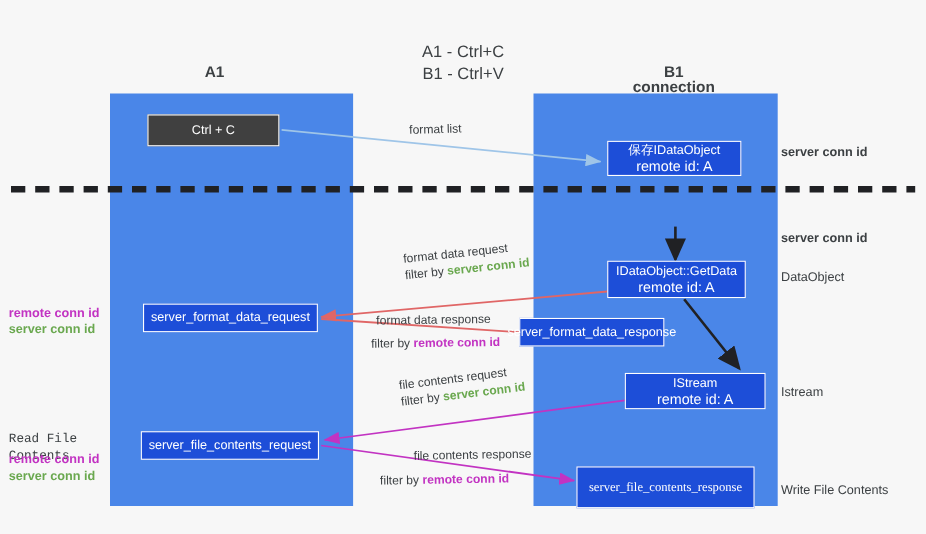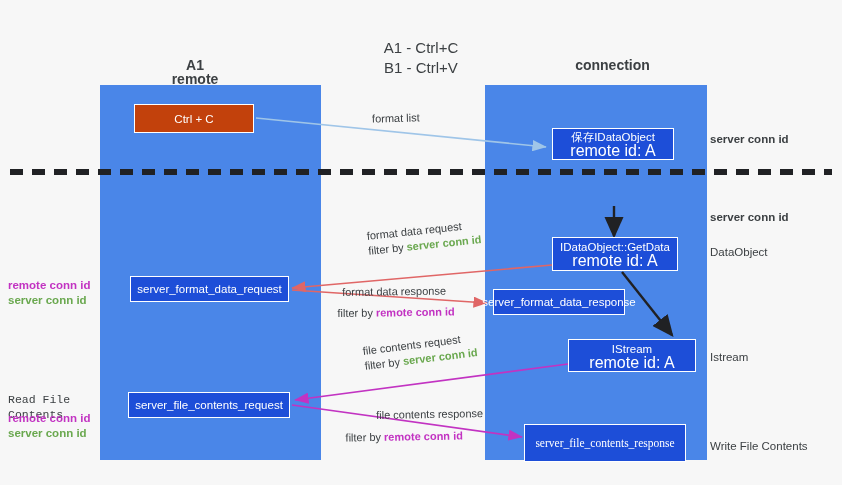--- a/index.html
+++ b/index.html
@@ -27,23 +27,23 @@
   
   .lane{position:absolute;background:#4a86e8;}
 
   
   .box{
     position:absolute;box-sizing:border-box;
     display:flex;flex-direction:column;align-items:center;justify-content:center;
     color:#ffffff;font-size:11.5px;line-height:14px;text-align:center;
     border:1px solid rgba(255,255,255,.85);
   }
-  .box.green{background:#c2410c;border-color:#ffffff;}
+  .box.green{background:#404040;border-color:#ffffff;}
   .box.orange{background:#1d4ed8;border-color:#ffffff;}
-  .box .l2{font-size:16px;}
+  .box .l2{font-size:13px;}
 
   
   .side-label{position:absolute;font-size:11.5px;line-height:15px;}
   .c-green{color:#6aa84f;font-weight:bold;}
   .c-magenta{color:#c233c2;font-weight:bold;}
   .c-dark{color:#3c4043;font-family:Liberation Mono, monospace;}
   .right-label{position:absolute;font-size:11.5px;color:#3c4043;line-height:14px;}
 
   
   .edge-label{
@@ -61,23 +61,23 @@
 
 <div id="stage">
 
   <div class="title">
     <div>A1 - Ctrl+C</div>
     <div>B1 - Ctrl+V</div>
   </div>
 
   <div class="col-head" style="left:130px;top:58px;width:130px;">
     <div>A1</div>
-    <div>remote</div>
   </div>
   <div class="col-head" style="left:535px;top:58px;width:155px;">
+    <div>B1</div>
     <div>connection</div>
   </div>
 
   <div class="lane" style="left:100px;top:85px;width:221px;height:375px;"></div>
   <div class="lane" style="left:485px;top:85px;width:222px;height:375px;"></div>
 
   <svg class="overlay" viewBox="0 0 842 485">
     <defs>
       <marker id="ah-blue" markerWidth="9" markerHeight="7" refX="8.5" refY="3.5" orient="auto">
         <polygon points="0,0 9,3.5 0,7" fill="#9fc5e8"></polygon>
@@ -122,21 +122,21 @@
 
   <div class="box orange" style="left:552px;top:237px;width:126px;height:34px;text-align:center;">
     <div>IDataObject::GetData</div>
     <div class="l2">remote id: A</div>
   </div>
 
   <div class="box orange" style="left:130px;top:276px;width:159px;height:26px;">
     <div>server_format_data_request</div>
   </div>
 
-  <div class="box orange" style="left:493px;top:289px;width:132px;height:26px;">
+  <div class="box orange" style="left:472px;top:289px;width:132px;height:26px;">
     <div>server_format_data_response</div>
   </div>
 
   <div class="box orange" style="left:568px;top:339px;width:128px;height:33px;">
     <div>IStream</div>
     <div class="l2">remote id: A</div>
   </div>
 
   <div class="box orange" style="left:128px;top:392px;width:162px;height:26px;">
     <div>server_file_contents_request</div>

